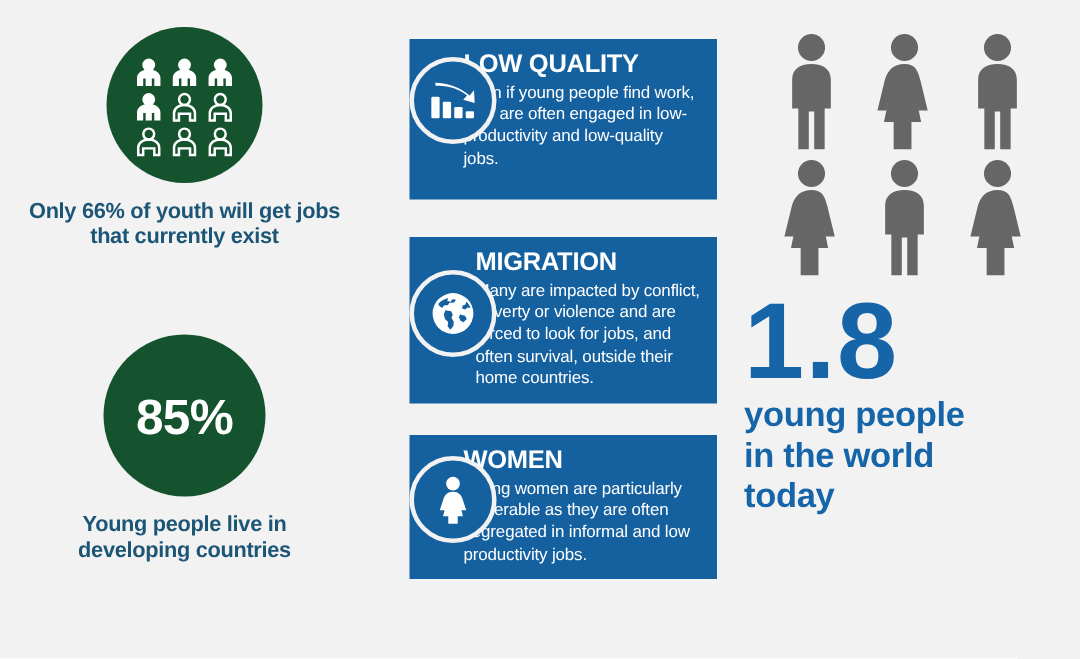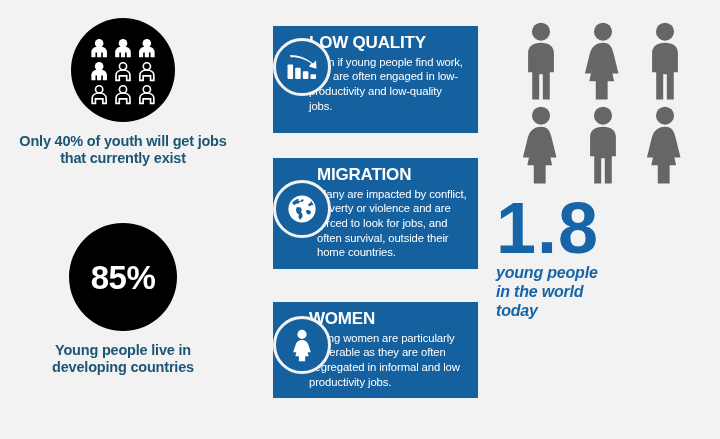--- a/index.html
+++ b/index.html
@@ -30,21 +30,21 @@
     width: 210px;
     text-align: center;
   }
   .stat-block.block-a { top: 0px; }
   .stat-block.block-b { top: 205px; }
 
   .gray-circle {
     width: 104px;
     height: 104px;
     border-radius: 50%;
-    background: #000000;
+    background: #14532d;
     margin: 0 auto;
     display: flex;
     align-items: center;
     justify-content: center;
   }
   .gray-circle.big {
     width: 108px;
     height: 108px;
   }
   .pct-text {
@@ -74,21 +74,21 @@
   .card {
     position: absolute;
     left: 30px;
     width: 205px;
     background: #15609f;
     box-sizing: border-box;
     padding: 8px 10px 9px 36px;
   }
   .card-1 { top: 26px; min-height: 107px; }
   .card-2 { top: 158px; min-height: 104px; padding-left: 44px; }
-  .card-3 { top: 302px; min-height: 95px; }
+  .card-3 { top: 290px; min-height: 95px; }
 
   .card-title {
     color: #ffffff;
     font-size: 17px;
     font-weight: bold;
     line-height: 1.1;
     letter-spacing: -0.2px;
     margin-bottom: 2px;
   }
   .card-body {
@@ -146,26 +146,25 @@
   .billion-label {
     color: #1565a8;
     font-size: 19px;
     font-weight: bold;
     letter-spacing: 0.3px;
     margin-top: 4px;
     line-height: 1.1;
   }
   .billion-sub {
     color: #1565a8;
-    font-size: 16px;
+    font-size: 23px;
     font-weight: bold;
     line-height: 1.12;
     letter-spacing: -0.2px;
     margin-top: 1px;
-    font-style: italic;
   }
 </style>
 </head>
 <body>
 
 <div id="infographic">
 
   <div class="left-col">
 
     <div class="stat-block block-a">
@@ -211,21 +210,21 @@
                 <path d="M36.5 88 v-6 c0-4.1 3.9-6.6 8.5-6.6 s8.5 2.5 8.5 6.6 V88 h-4 v-5.4 h-9 V88 z"></path>
               </g>
               <g>
                 <circle cx="74" cy="71" r="4.4"></circle>
                 <path d="M65.5 88 v-6 c0-4.1 3.9-6.6 8.5-6.6 s8.5 2.5 8.5 6.6 V88 h-4 v-5.4 h-9 V88 z"></path>
               </g>
             </g>
           </svg>
         </span>
       </div>
-      <div class="caption">Only 40% of youth will get jobs that currently exist</div>
+      <div class="caption">Only 66% of youth will get jobs that currently exist</div>
     </div>
 
     <div class="stat-block block-b">
       <div class="gray-circle big">
         <span class="pct-text">85%</span>
       </div>
       <div class="caption">Young people live in developing countries</div>
     </div>
 
   </div>

